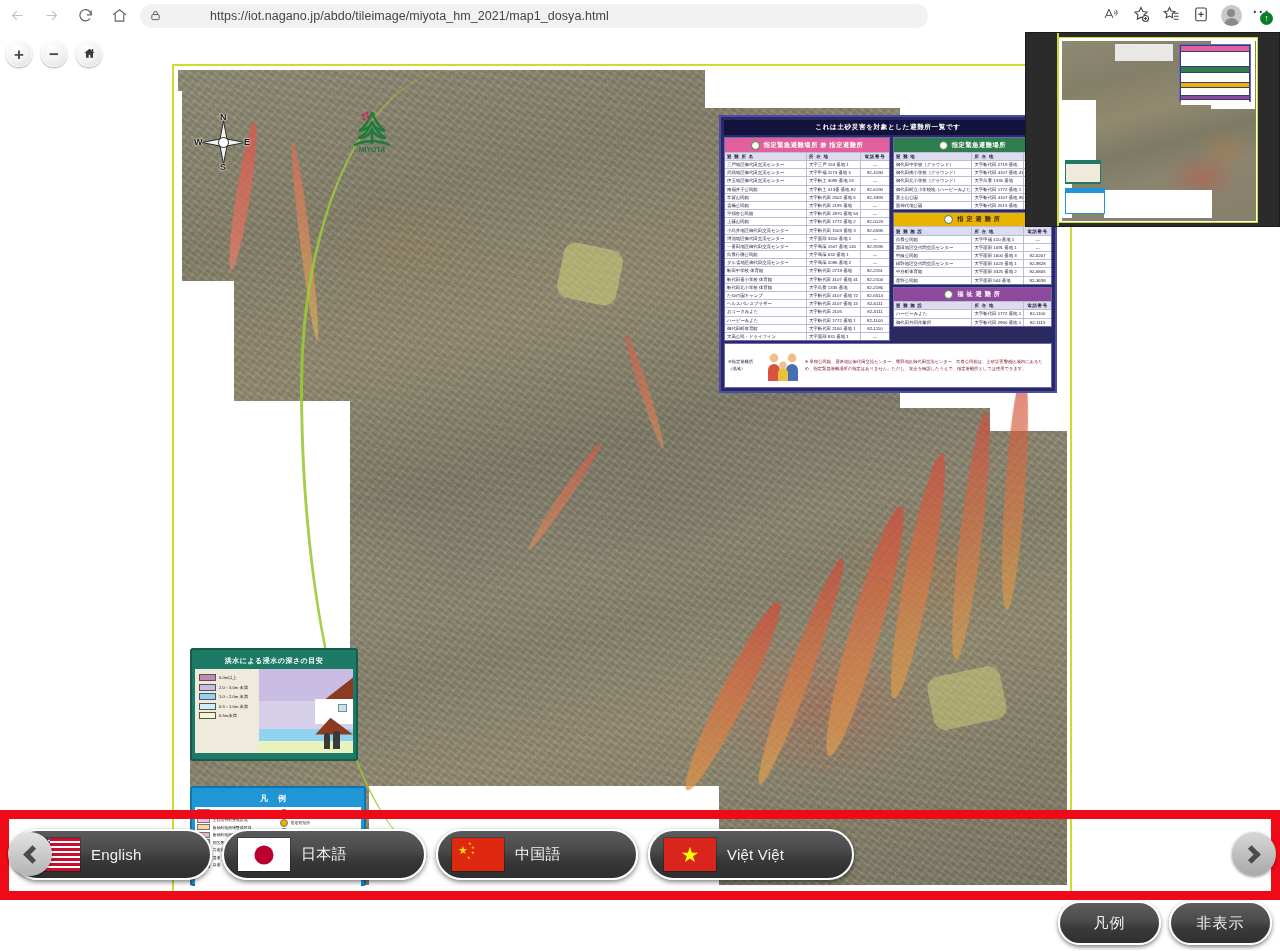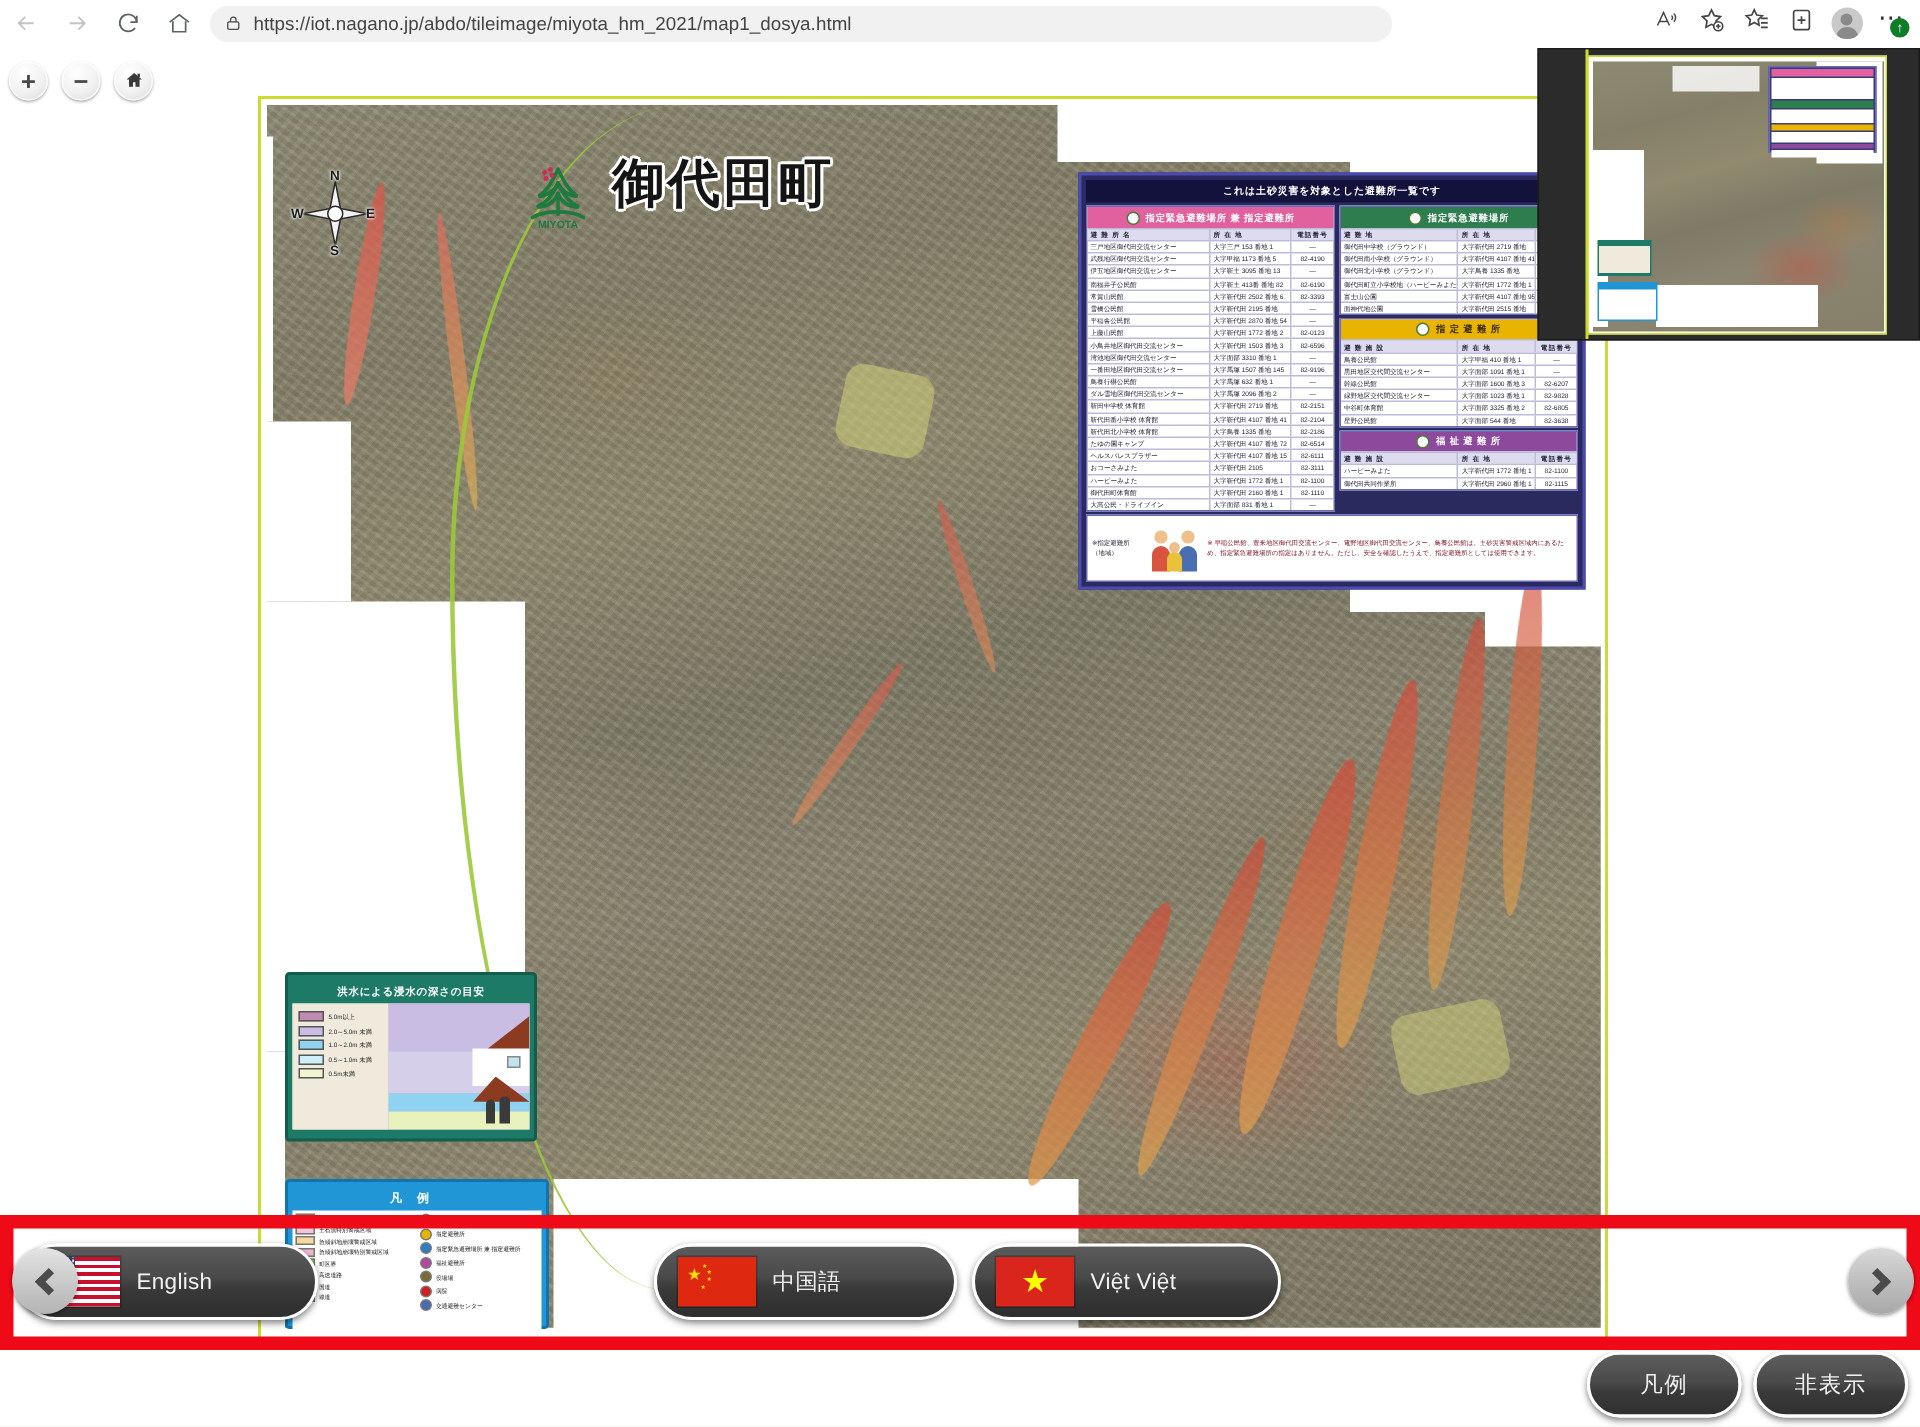--- a/index.html
+++ b/index.html
@@ -34,20 +34,21 @@
     background: #f1f1f1;
     border-radius: 12px;
     display: flex; align-items: center;
     padding: 0 10px;
     max-width: 788px;
   }
   #lock-icon { flex: 0 0 auto; margin-right: 8px; color: #4a4a4a; display:flex; }
   #url-text {
     font-size: 12.5px; color: #444; white-space: nowrap; overflow: hidden;
     letter-spacing: .05px;
+    margin-left: 41px;
   }
   #chrome-right { display: flex; align-items: center; margin-left: auto; padding-right: 4px; }
   .tool-btn {
     width: 30px; height: 28px; display: flex; align-items: center; justify-content: center;
     color: #444; position: relative;
   }
   .avatar-circ {
     width: 21px; height: 21px; border-radius: 50%;
     background: #c9c9c9; position: relative; overflow: hidden;
   }
@@ -496,21 +497,20 @@
           <g fill="#cf2a5a">
             <circle cx="18" cy="10" r="1.6"></circle>
               <circle cx="22" cy="8" r="1.6"></circle>
             <circle cx="19" cy="14" r="1.6"></circle>
               <circle cx="23" cy="12" r="1.6"></circle>
           </g>
           <text x="27" y="47" font-size="7" font-weight="bold" fill="#1f7a3e" text-anchor="middle">MIYOTA</text>
         </svg>
       </div>
       <div id="title-text">
-        <div id="town-name">御代田町</div>
       </div>
     </div>
 
     <div id="info-panel">
       <div class="tbl-hd hd-dark">これは土砂災害を対象とした避難所一覧です</div>
       <div class="ip-row">
         <div class="ip-col ip-left">
           <div class="tbl">
             <div class="tbl-hd hd-pink">
               <span class="badge-ic"></span>
@@ -926,20 +926,26 @@
     </div>
 
     <div class="lang-btn" style="left:12px;top:10px;width:200px;">
       <span class="flag f-us">
         <span class="stripes"></span>
           <span class="canton"></span>
       </span>
       <span class="lang-label">English</span>
     </div>
 
+    <div class="lang-btn" style="left:222px;top:10px;width:204px;">
+      <span class="flag f-jp">
+          <span class="circ"></span>
+        </span>
+      <span class="lang-label">日本語</span>
+    </div>
 
     <div class="lang-btn" style="left:436px;top:10px;width:202px;">
       <span class="flag f-cn">
         <span class="s1">★</span>
           <span class="s2">★</span>
           <span class="s3">★</span>
         <span class="s4">★</span>
           <span class="s5">★</span>
       </span>
       <span class="lang-label">中国語</span>

